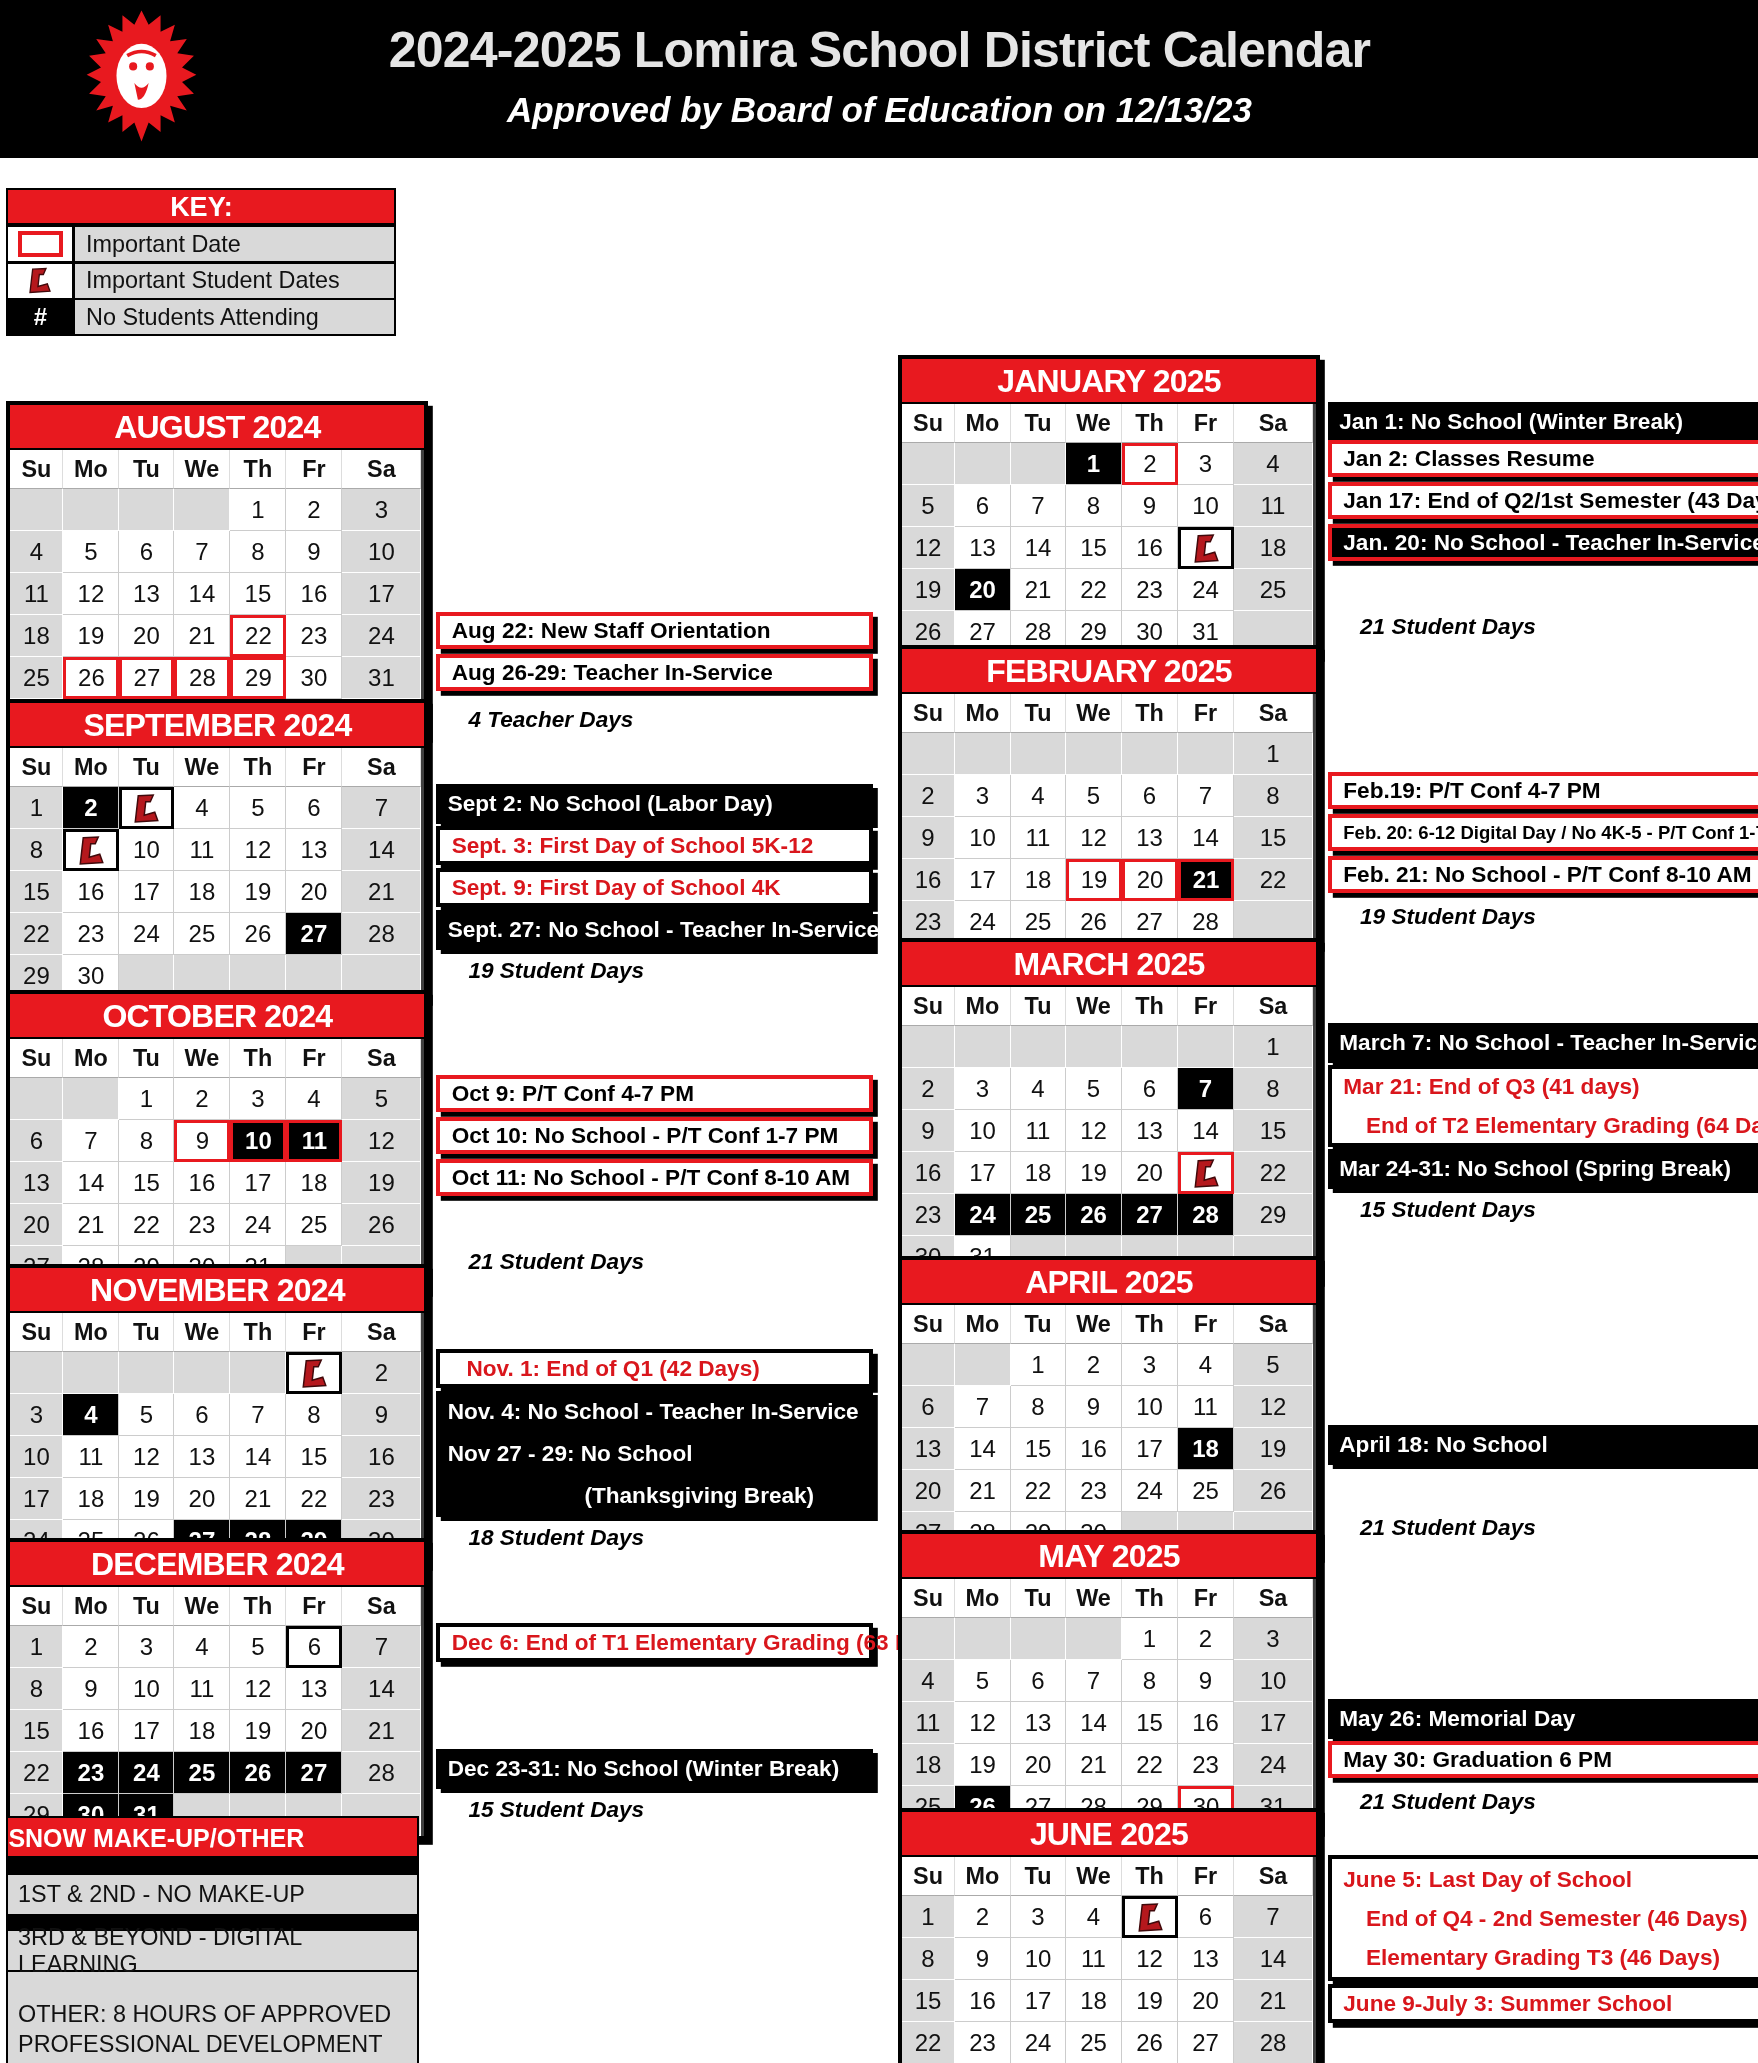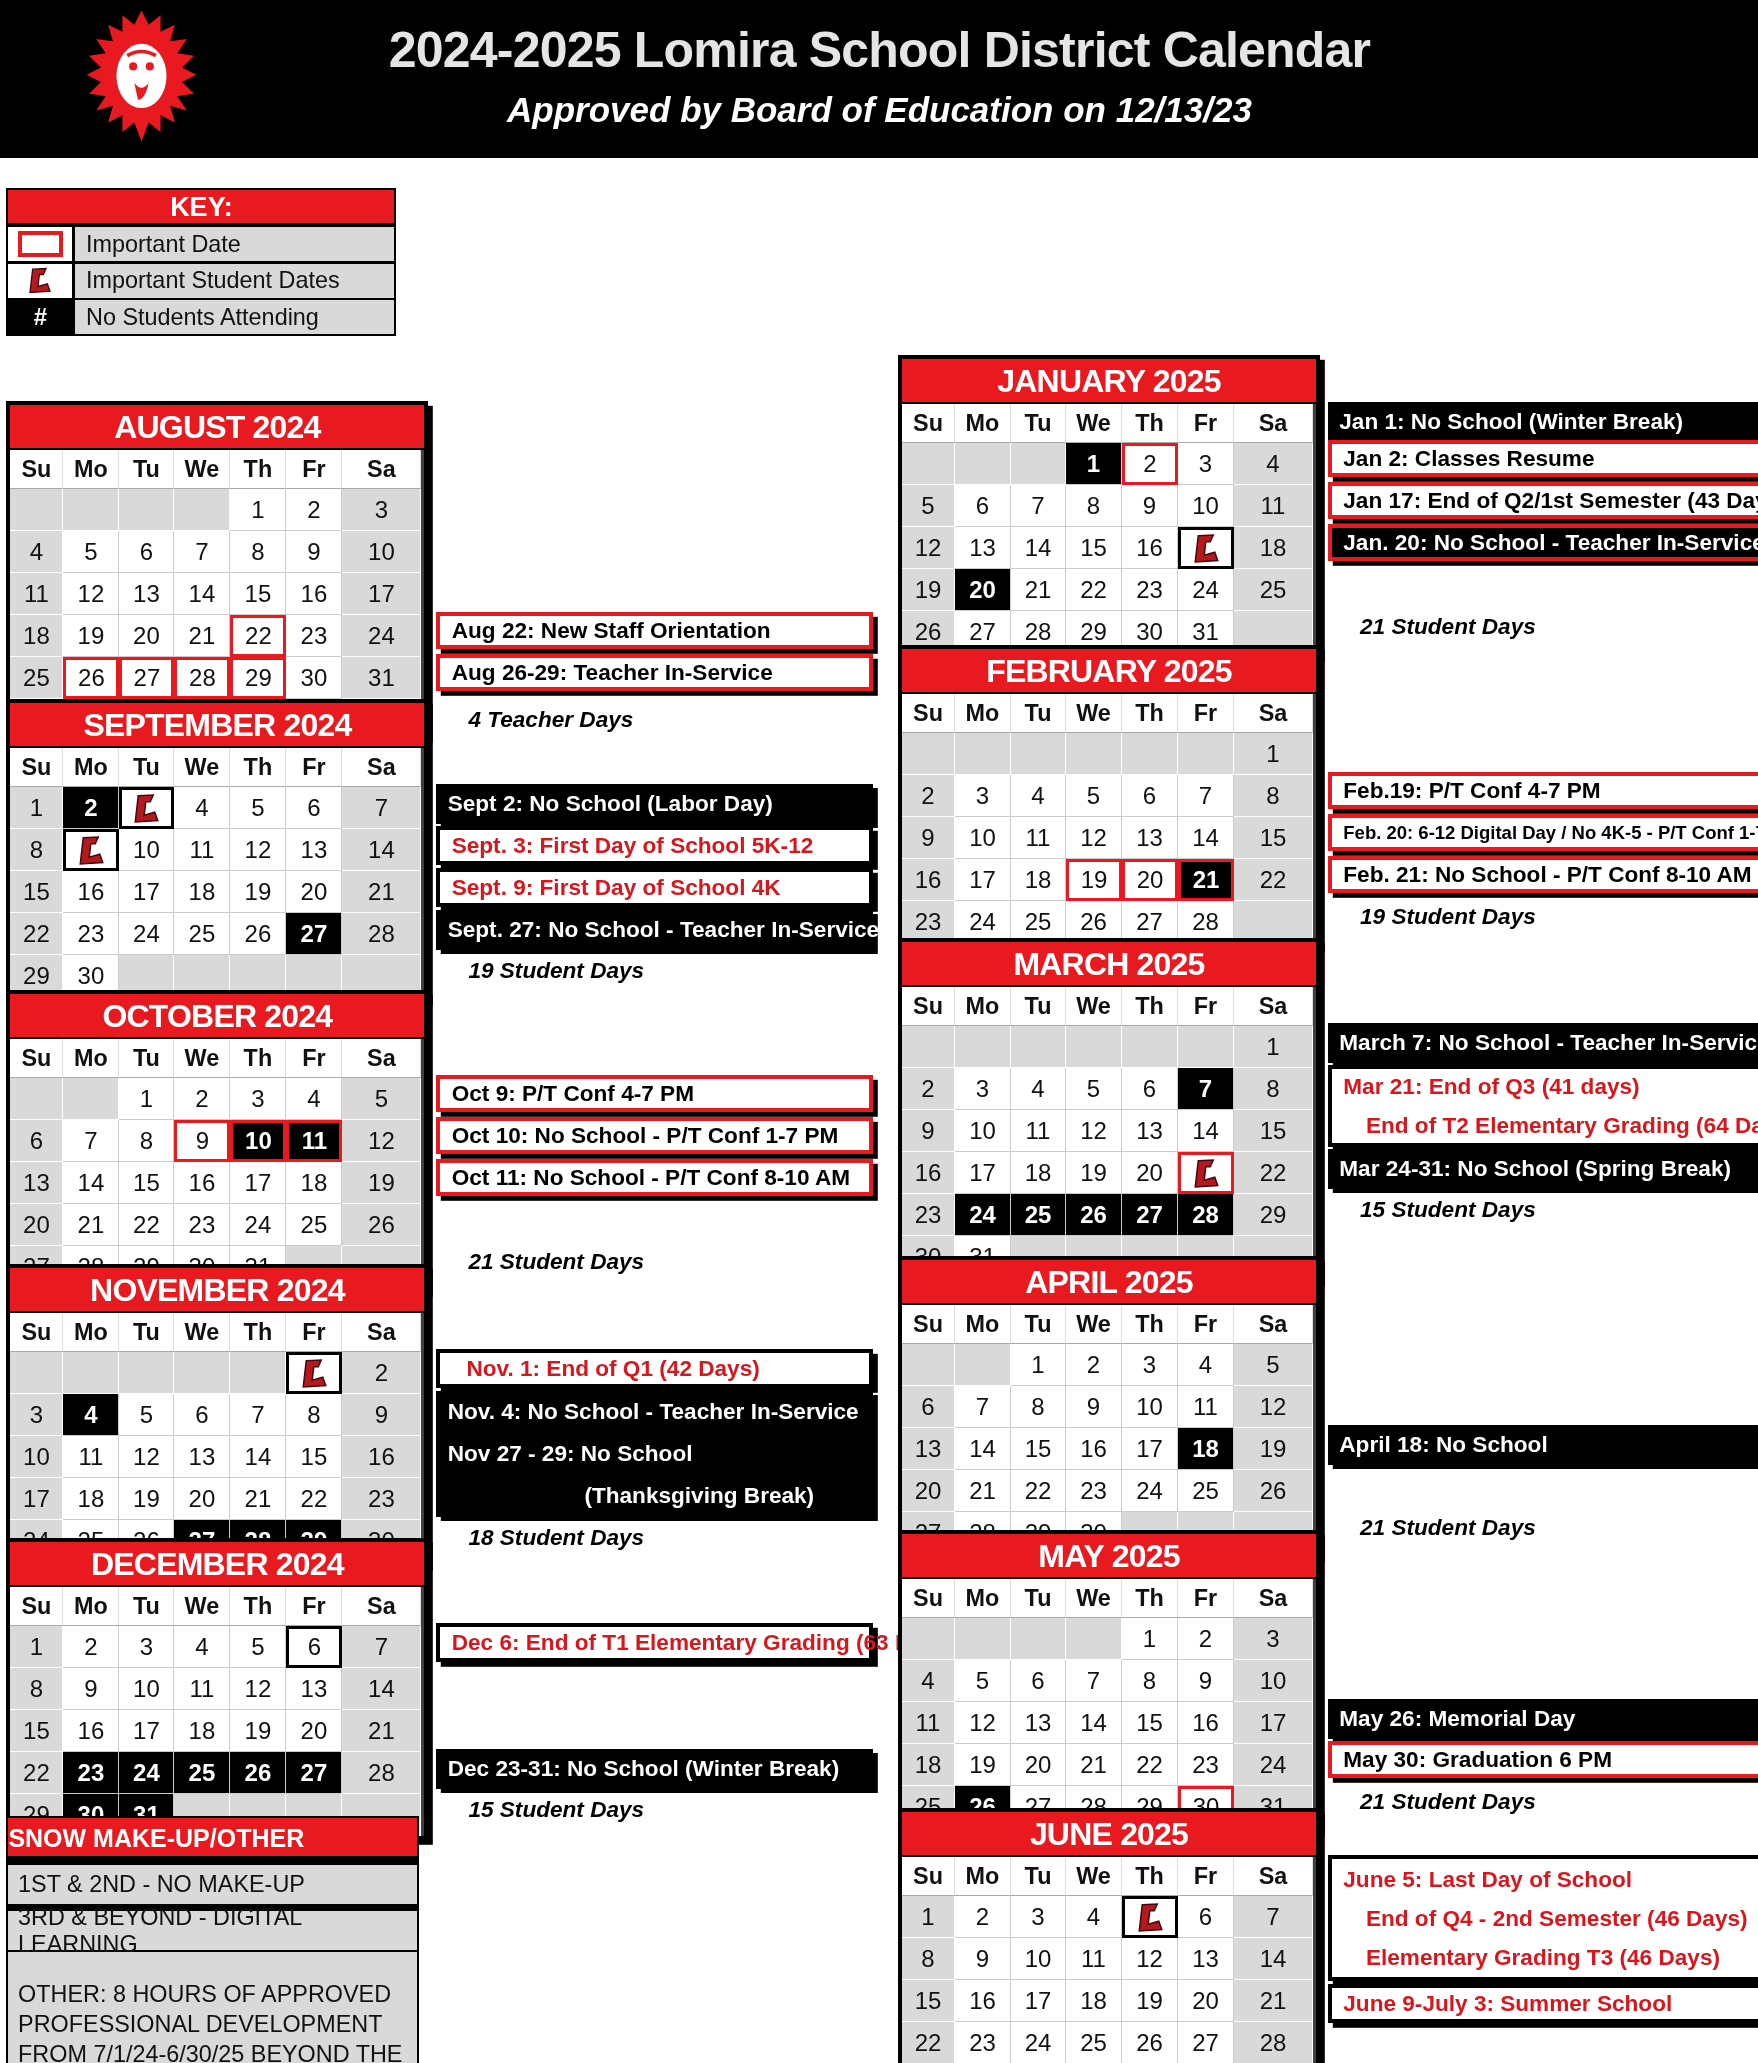--- a/index.html
+++ b/index.html
@@ -68,21 +68,21 @@
   .ann.indent{padding-left:148px;}
   .ann.group{flex-direction:column;align-items:flex-start;justify-content:center;}
   .ann.group .line{line-height:39px;}
   .ann.group .line.cont{padding-left:22.6px;}
 
   
   .snow{position:absolute;left:6.4px;top:1816px;width:413px;border:2.4px solid #000;background:#000;}
   .snow-title{background:var(--red);color:#fff;font-weight:bold;font-size:25px;
               height:40px;line-height:40px;border-bottom:2.4px solid #000;}
   .snow-row{background:var(--gray);font-size:23.4px;color:#111;height:39px;display:flex;
-            align-items:center;padding-left:9.7px;margin-top:7px;}
+            align-items:center;padding-left:9.7px;margin-top:17px;}
   .snow-other{background:var(--gray);font-size:23.4px;color:#111;margin-top:2.4px;
               padding:27px 9.7px 18px 9.7px;line-height:30px;min-height:121px;}
 </style>
 </head>
 <body>
 
 <div id="app">
 
   <div class="page-header">
     <svg class="logo" viewBox="0 0 100 120" aria-hidden="true">

